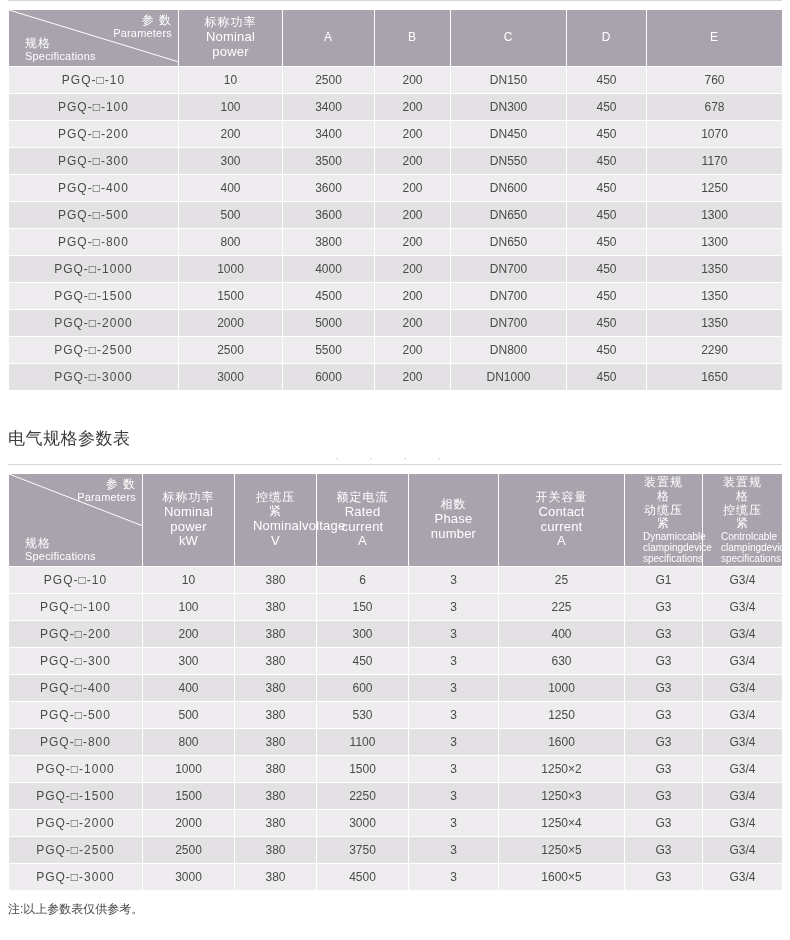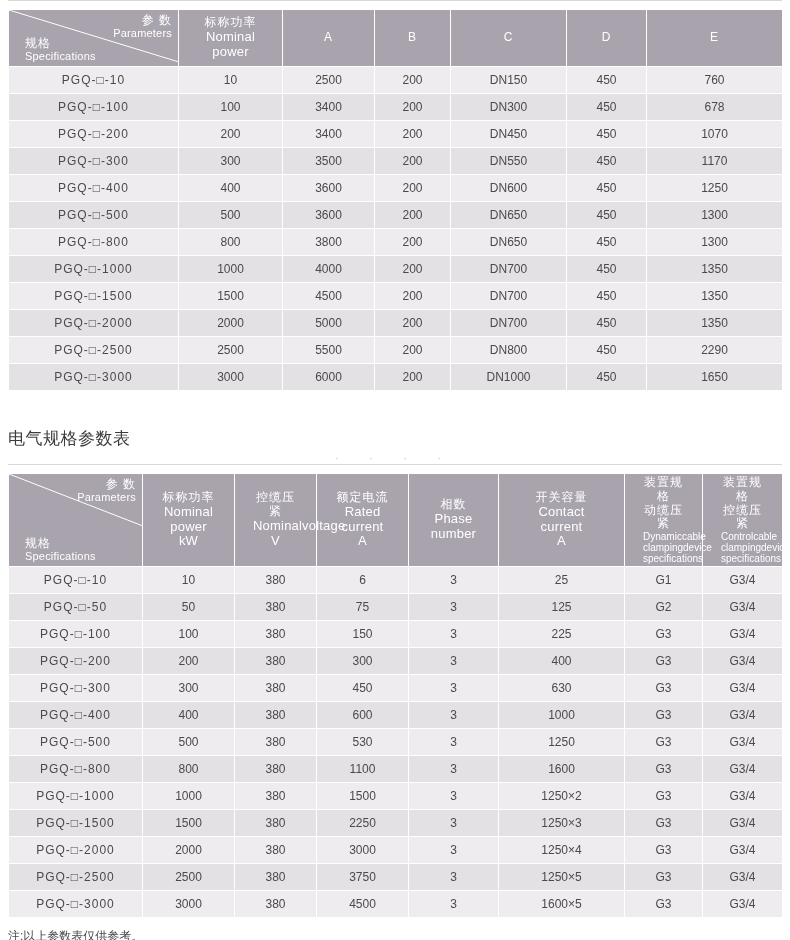--- a/index.html
+++ b/index.html
@@ -368,30 +368,20 @@
         <tr class="odd">
           <td class="spec">PGQ-□-10</td>
           <td>10</td>
           <td>380</td>
           <td>6</td>
           <td>3</td>
           <td>25</td>
           <td>G1</td>
           <td>G3/4</td>
         </tr>
-        <tr class="even">
-          <td class="spec">PGQ-□-50</td>
-          <td>50</td>
-          <td>380</td>
-          <td>75</td>
-          <td>3</td>
-          <td>125</td>
-          <td>G2</td>
-          <td>G3/4</td>
-        </tr>
         <tr class="odd">
           <td class="spec">PGQ-□-100</td>
           <td>100</td>
           <td>380</td>
           <td>150</td>
           <td>3</td>
           <td>225</td>
           <td>G3</td>
           <td>G3/4</td>
         </tr>

